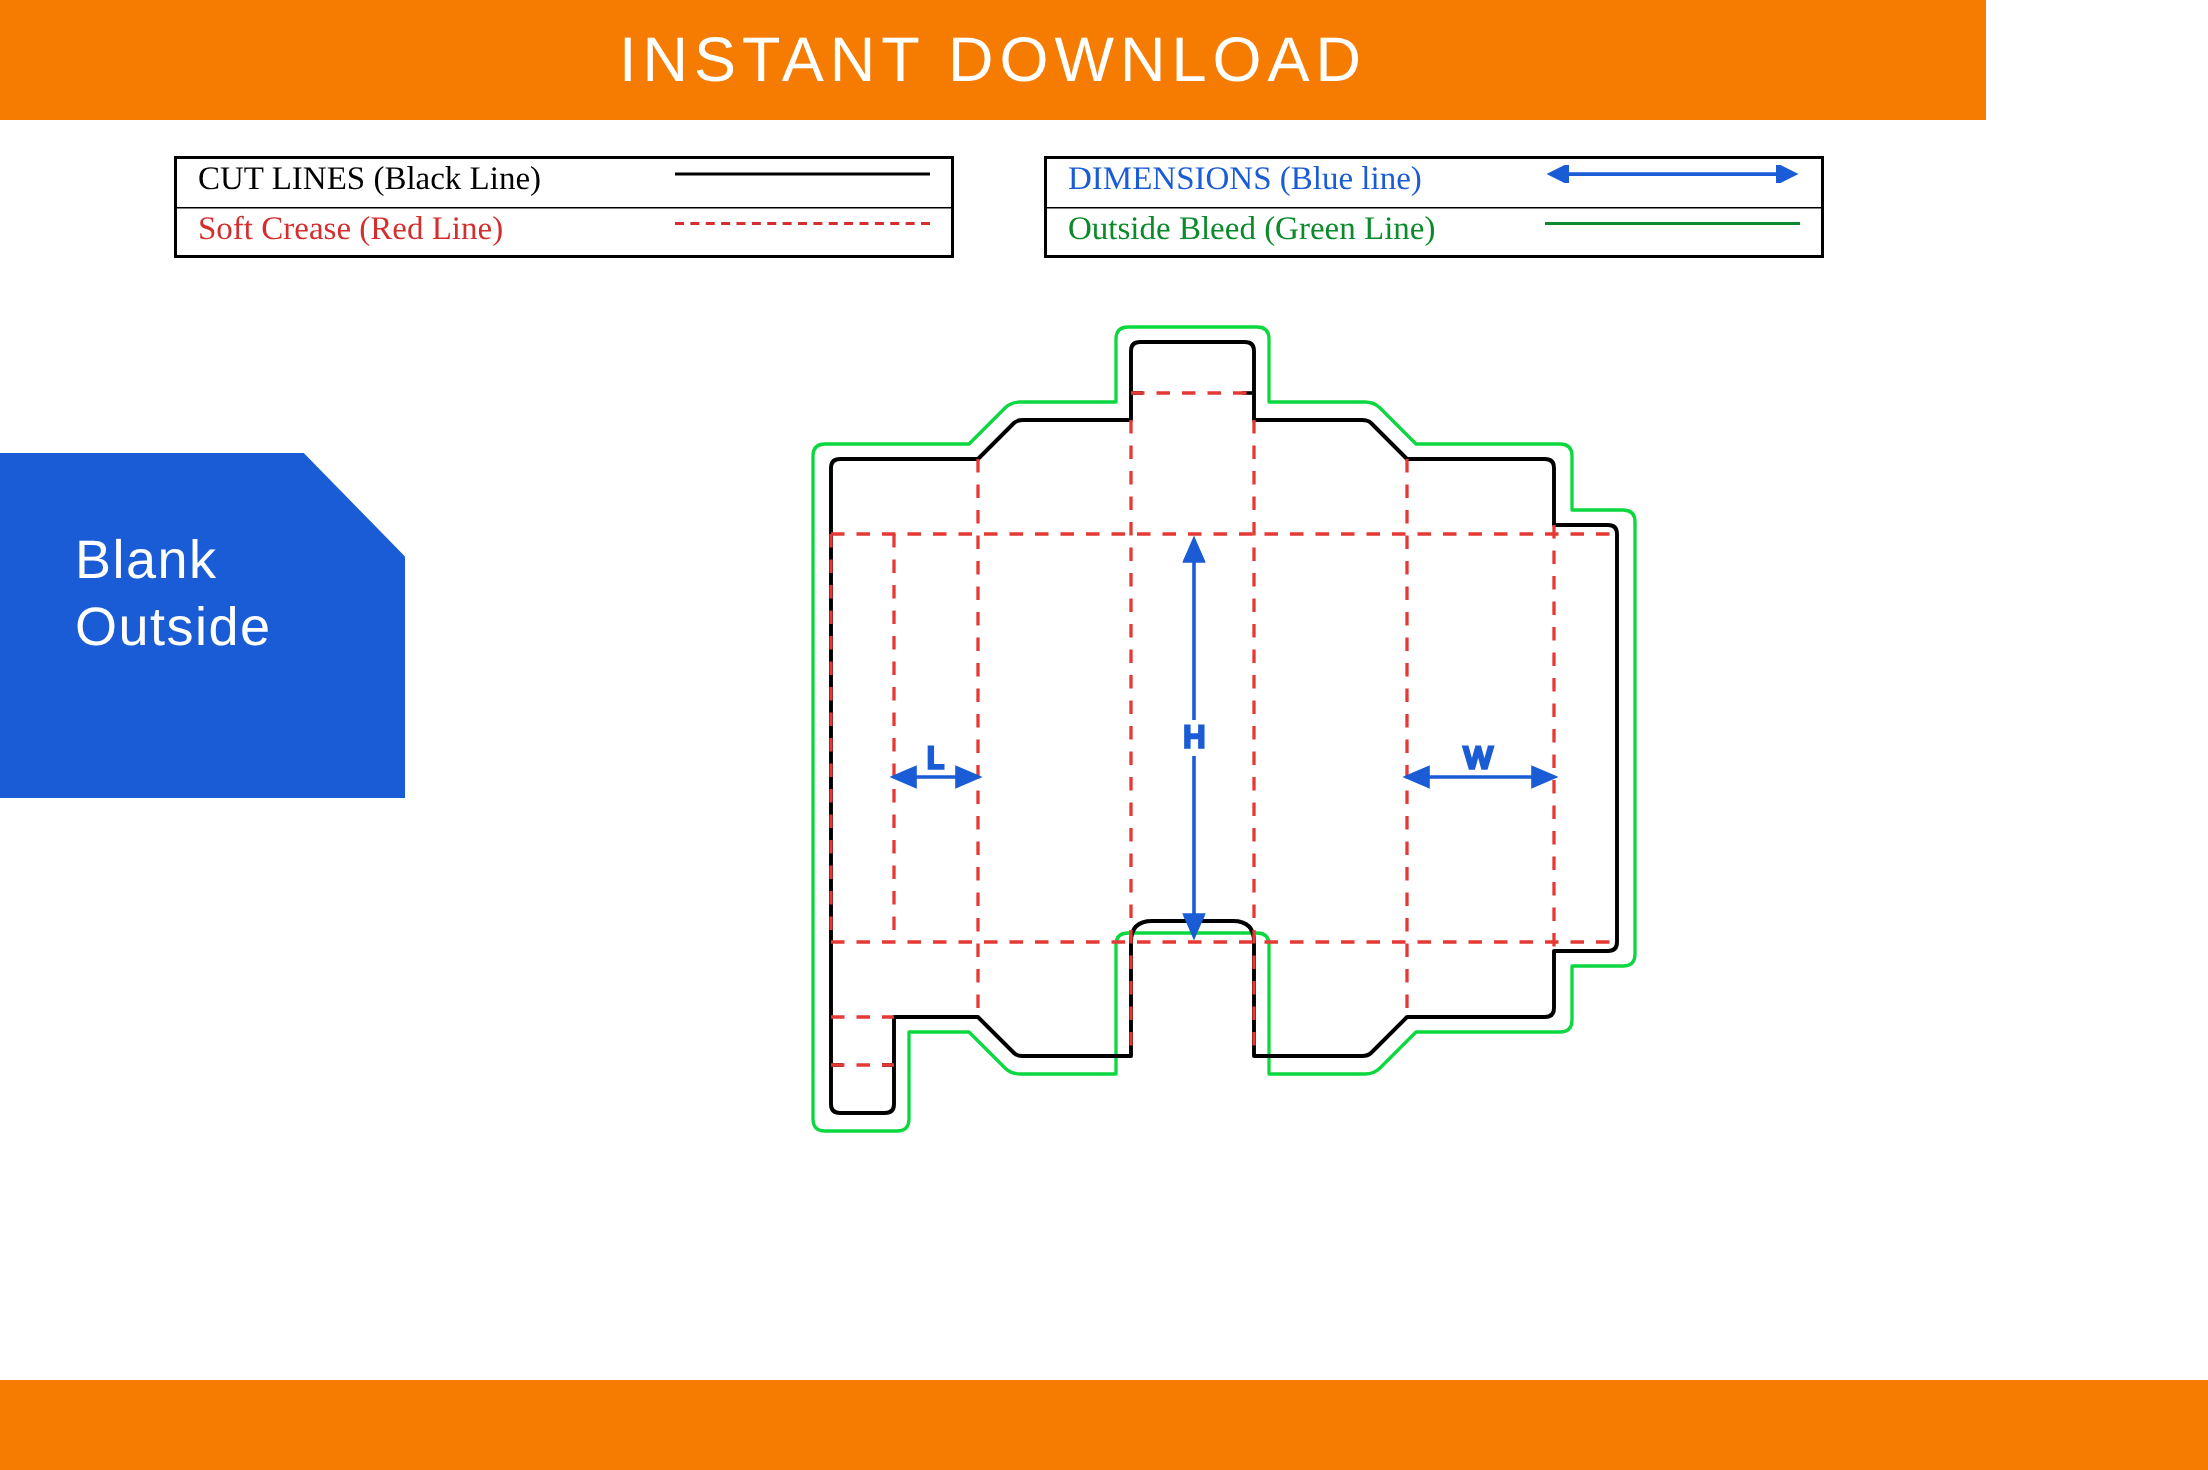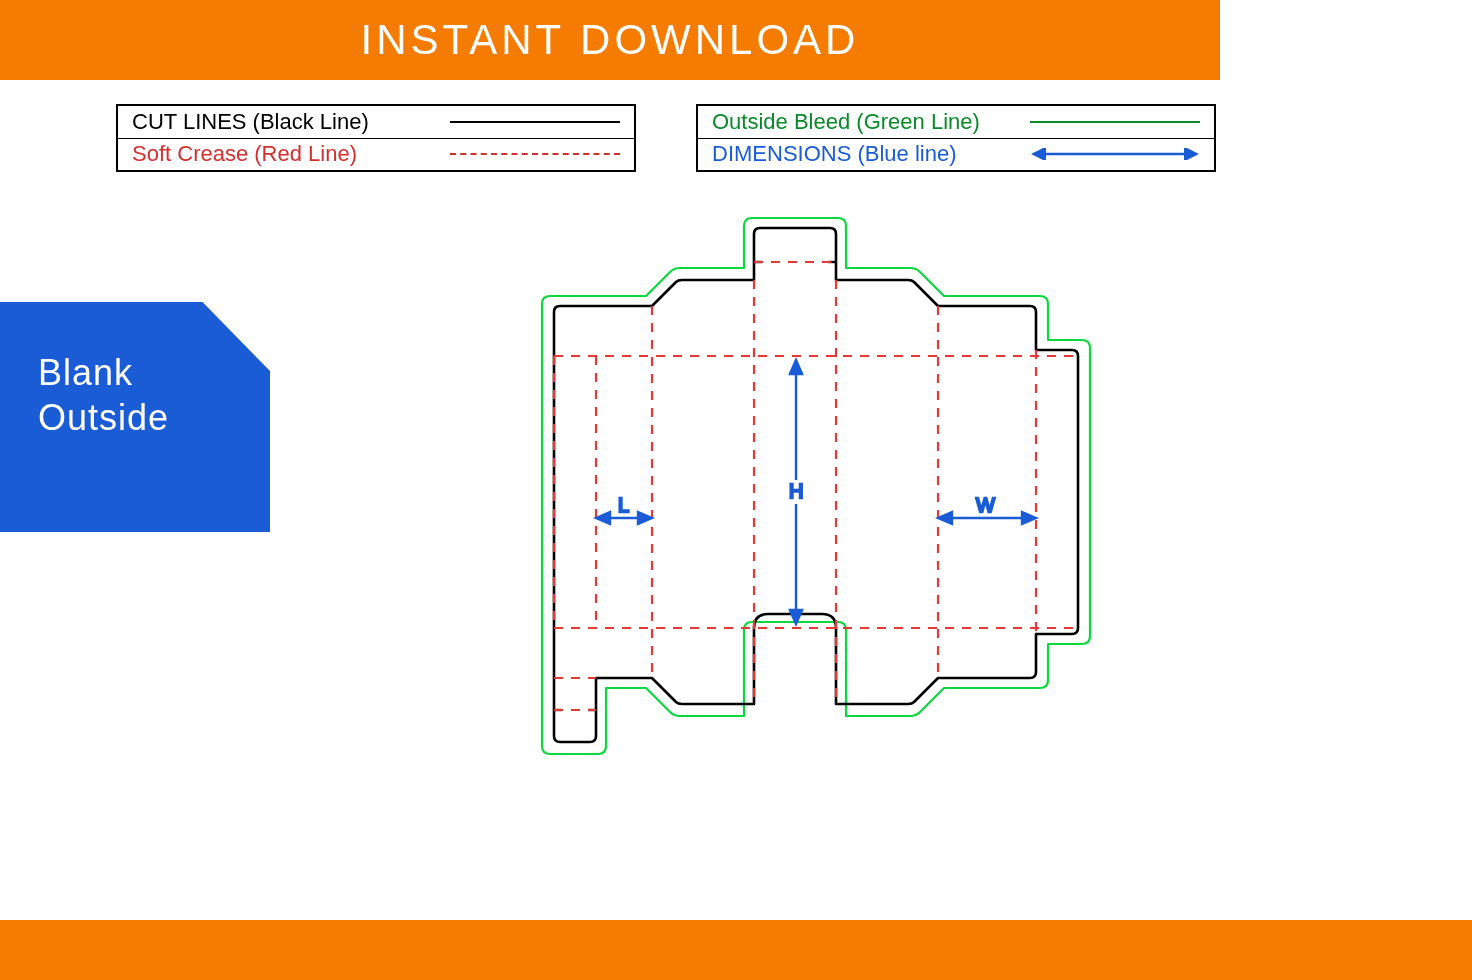--- a/index.html
+++ b/index.html
@@ -1,34 +1,34 @@
 <!DOCTYPE html>
 <html><head>
 <meta charset="utf-8">
 <style>
   * { box-sizing: border-box; margin: 0; padding: 0; }
   body { width: 1472px; height: 980px; background: #ffffff; font-family: Arial, Helvetica, sans-serif; position: relative; overflow: hidden; }
-  .banner-top { position: absolute; top: 0; left: 0; width: 1220px; height: 80px; background: #f57c00; display: flex; align-items: center; justify-content: center; }
+  .banner-top { position: absolute; top: 0; left: 0; width: 1324px; height: 80px; background: #f57c00; display: flex; align-items: center; justify-content: center; }
   .banner-top-text { color: #fff; font-size: 42px; font-weight: 400; letter-spacing: 4px; font-family: Arial, sans-serif; }
   .banner-bottom { position: absolute; bottom: 0; left: 0; width: 1472px; height: 60px; background: #f57c00; }
   .legend-row { position: absolute; top: 104px; left: 116px; width: 1110px; height: 68px; display: flex; gap: 60px; }
   .legend-box { border: 2px solid #000; width: 520px; height: 68px; display: flex; flex-direction: column; }
-  .legend-cell { flex: 1; border-bottom: 1px solid #000; display: flex; align-items: center; padding: 0 14px; font-size: 22px; }
+  .legend-cell { flex: 1; border-bottom: 1px solid #000; display: flex; align-items: flex-start; padding: 0 14px; font-size: 22px; font-family: Liberation Serif, serif; }
   .legend-cell:last-child { border-bottom: none; }
   .legend-label { flex: 1; }
   .legend-line { width: 180px; height: 20px; display: flex; align-items: center; justify-content: flex-end; }
   .cl-black { color: #000; font-weight: 500; }
   .cl-red { color: #d32f2f; }
   .cl-blue { color: #1a5cd6; }
   .cl-green { color: #0a8a2a; }
   .solid-line { width: 170px; border-top: 2.5px solid #000; }
   .dash-line { width: 170px; border-top: 2.5px dashed #d32f2f; }
   .green-line { width: 170px; border-top: 2.5px solid #0a8a2a; }
   .blue-arrow { width: 170px; height: 12px; }
-  .badge { position: absolute; top: 302px; left: 0; width: 270px; height: 230px; background: #1a5cd6; clip-path: polygon(0 0, 75% 0, 100% 30%, 100% 100%, 0 100%); padding: 48px 0 0 38px; }
+  .badge { position: absolute; top: 302px; left: 0; width: 270px; height: 230px; background: #1a5cd6; clip-path: polygon(0 0, 75% 0, 100% 30%, 100% 100%, 0 100%); padding: 48px 0 0 50px; }
   .badge-text { color: #fff; font-size: 36px; line-height: 1.25; font-weight: 300; letter-spacing: 1px; }
   .dieline-area { position: absolute; top: 212px; left: 536px; width: 560px; height: 610px; }
 </style>
 </head>
 <body>
 
 <div class="banner-top">
   <span class="banner-top-text">INSTANT DOWNLOAD</span>
 </div>
 
@@ -41,41 +41,41 @@
         </span>
     </div>
     <div class="legend-cell">
       <span class="legend-label cl-red">Soft Crease (Red Line)</span>
       <span class="legend-line">
           <span class="dash-line"></span>
         </span>
     </div>
   </div>
   <div class="legend-box">
-    <div class="legend-cell">
-      <span class="legend-label cl-green">Outside Bleed (Green Line)</span>
-      <span class="legend-line">
-          <span class="green-line"></span>
-        </span>
-    </div>
     <div class="legend-cell">
       <span class="legend-label cl-blue">DIMENSIONS (Blue line)</span>
       <span class="legend-line">
         <svg class="blue-arrow" viewBox="0 0 170 12">
           <defs>
             <marker id="ah1" markerWidth="10" markerHeight="10" refX="2" refY="3" orient="auto">
                 <path d="M6,0 L0,3 L6,6 Z" fill="#1a5cd6"></path>
               </marker>
             <marker id="ah2" markerWidth="10" markerHeight="10" refX="4" refY="3" orient="auto">
                 <path d="M0,0 L6,3 L0,6 Z" fill="#1a5cd6"></path>
               </marker>
           </defs>
           <line x1="6" y1="6" x2="164" y2="6" stroke="#1a5cd6" stroke-width="2.5" marker-start="url(#ah1)" marker-end="url(#ah2)"></line>
         </svg>
       </span>
+    </div>
+    <div class="legend-cell">
+      <span class="legend-label cl-green">Outside Bleed (Green Line)</span>
+      <span class="legend-line">
+          <span class="green-line"></span>
+        </span>
     </div>
   </div>
 </div>
 
 <div class="badge">
   <div class="badge-text">Blank</div>
   <div class="badge-text">Outside</div>
 </div>
 
 <div class="dieline-area">

